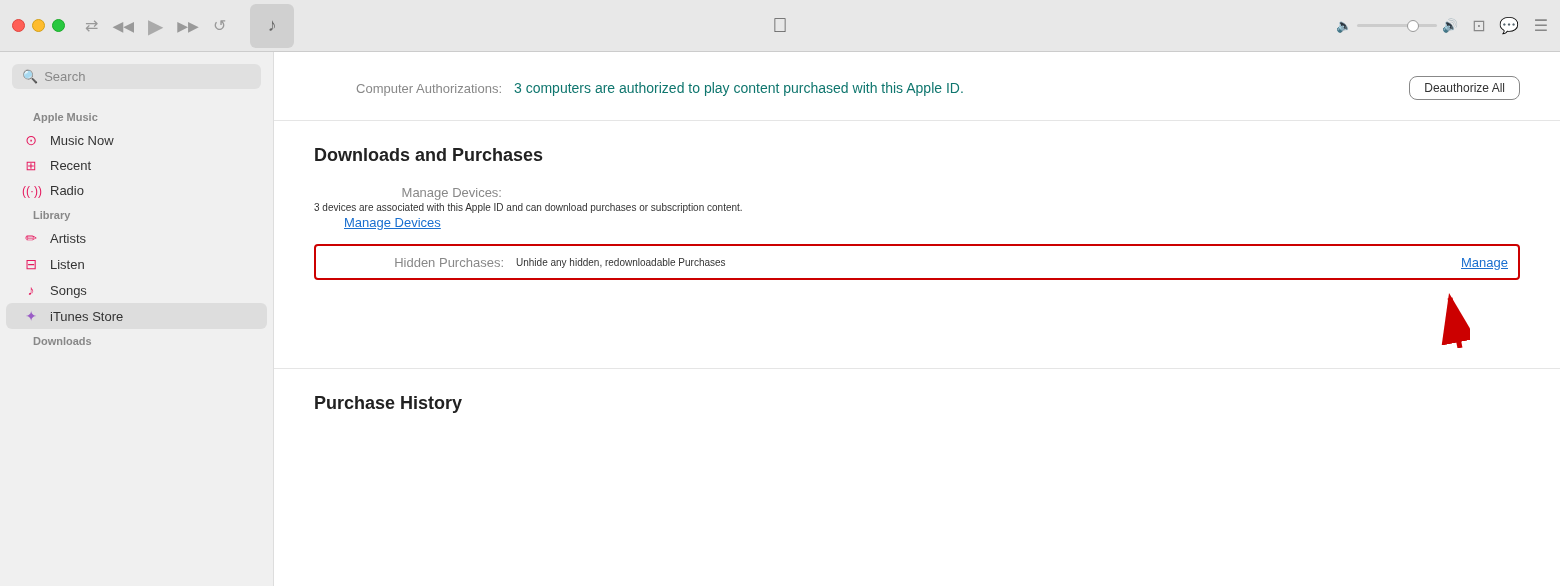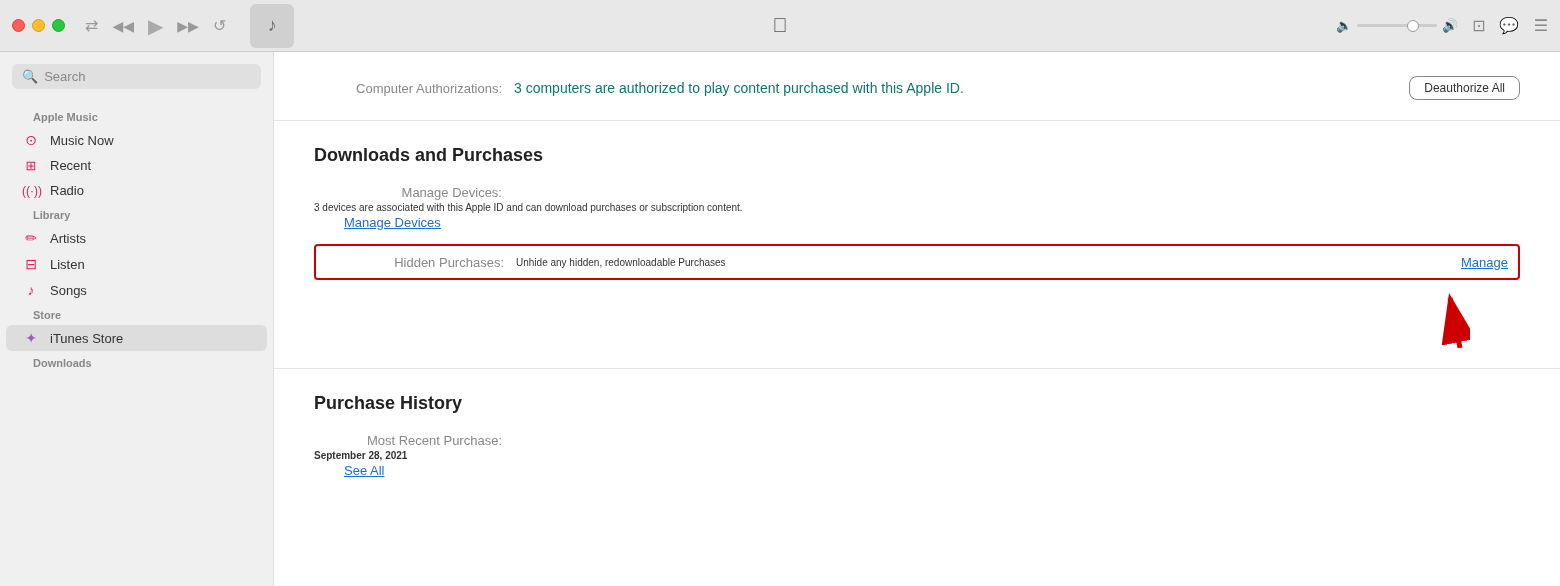--- a/index.html
+++ b/index.html
@@ -341,21 +341,20 @@
     </div>
     <div class="sidebar-item">
       <span class="sidebar-item-icon icon-albums">⊟</span>
       <span>Listen</span>
     </div>
     <div class="sidebar-item">
       <span class="sidebar-item-icon icon-songs">♪</span>
       <span>Songs</span>
     </div>
 
-    <div class="sidebar-section-label">Store</div>
     <div class="sidebar-item active">
       <span class="sidebar-item-icon icon-store">✦</span>
       <span>iTunes Store</span>
     </div>
 
     <div class="sidebar-section-label">Downloads</div>
   </div>
 
   <div class="content">
 
@@ -391,21 +390,16 @@
               <polygon points="0 0, 10 3.5, 0 7" fill="#cc0000"></polygon>
             </marker>
           </defs>
           <line x1="110" y1="60" x2="100" y2="10" stroke="#cc0000" stroke-width="5" marker-end="url(#arrowhead)"></line>
         </svg>
       </div>
     </div>
 
     <div class="section-history">
       <div class="section-title">Purchase History</div>
-      <div class="info-row">
-        <div class="info-label">Most Recent Purchase:</div>
-        <div class="info-text" style="font-weight:600;">September 28, 2021</div>
-        <span class="info-action">See All</span>
-      </div>
     </div>
 
   </div>
 </div>
 
 </body></html>

